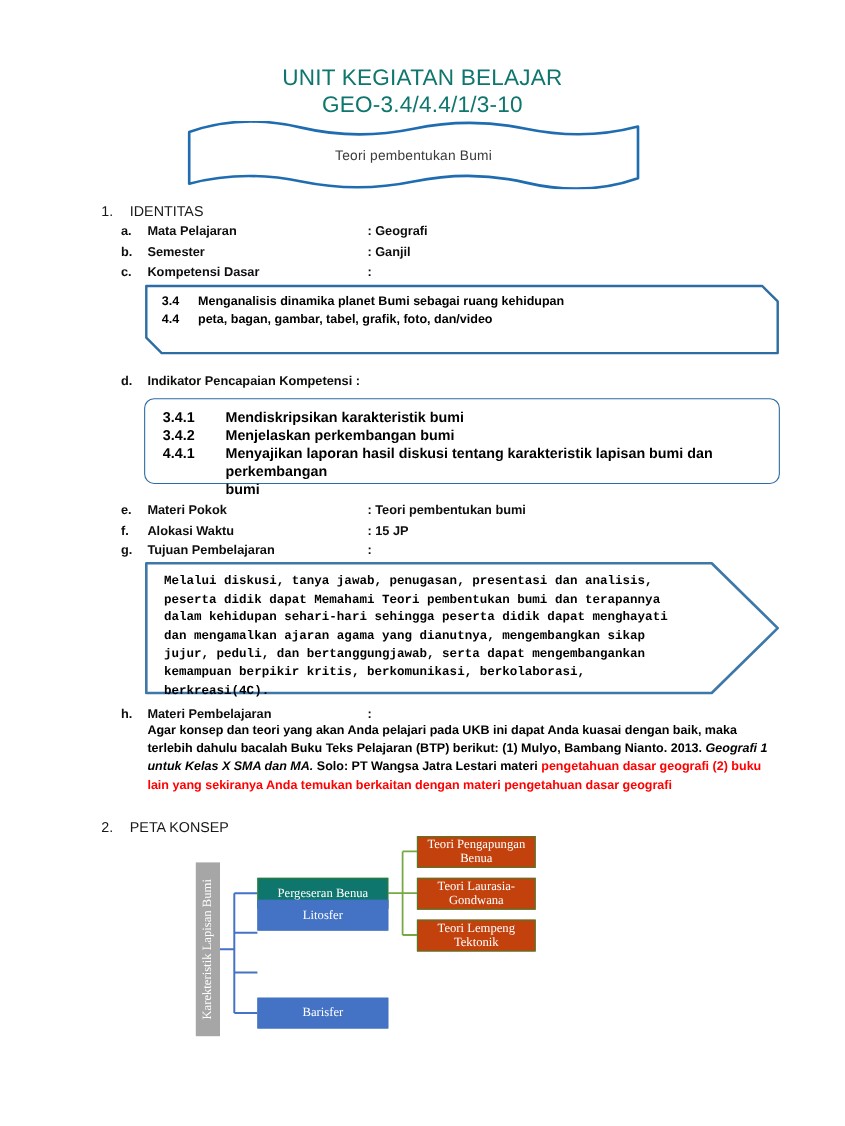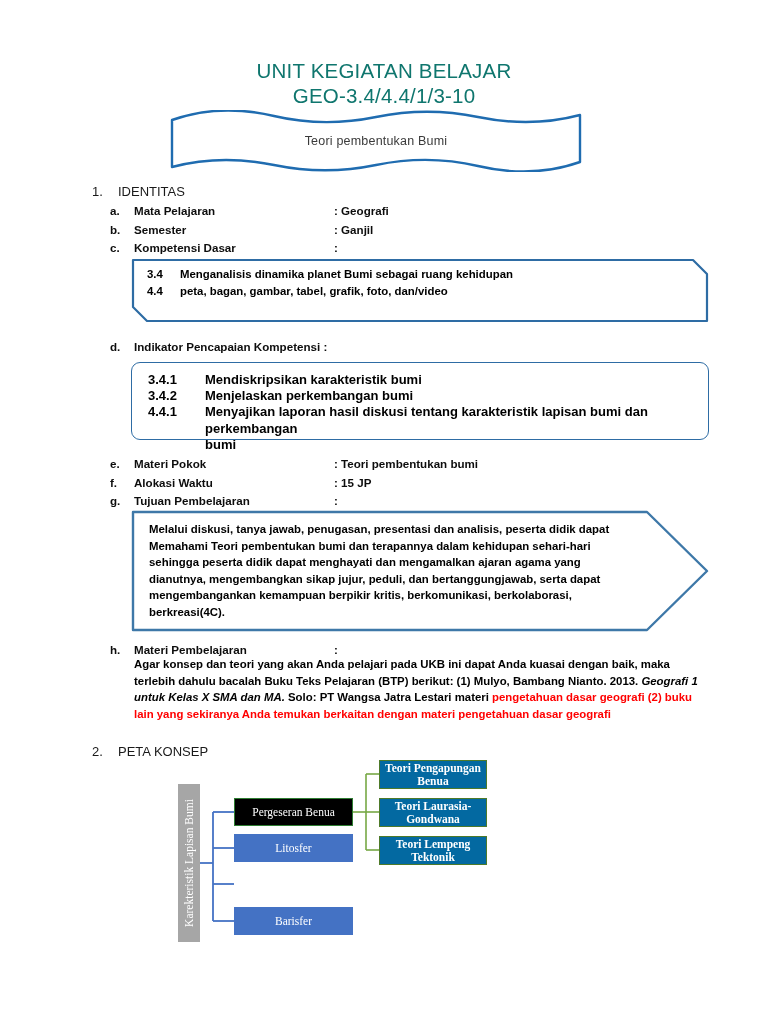--- a/index.html
+++ b/index.html
@@ -131,21 +131,21 @@
   .tuj-box svg { position: absolute; inset: 0; }
   .tuj-content {
     position: absolute;
     left: 18px;
     top: 11px;
     width: 470px;
     font-size: 11.4px;
     font-weight: bold;
     line-height: 16.6px;
   }
-  .tuj-content p { margin: 0; }
+  .tuj-content p { margin: 0; font-family: Liberation Mono, monospace; }
 
   
   .mp-body {
     position: absolute;
     left: 134px;
     top: 656px;
     width: 578px;
     font-size: 11.4px;
     font-weight: bold;
     line-height: 16.6px;
@@ -169,22 +169,22 @@
     display: flex;
     align-items: center;
     justify-content: center;
     text-align: center;
     color: #ffffff;
     font-family: "Liberation Serif", serif;
     font-size: 11.5px;
     line-height: 13px;
   }
   .dnode.blue  { background: #4472c4; border: 1px solid #4472c4; }
-  .dnode.green { background: #000000; border: 1.5px solid #2e7d32; }
-  .dnode.olive { background: #0369a1; border: 1.5px solid #4e7a2a; font-weight: bold; }
+  .dnode.green { background: #0f766e; border: 1.5px solid #2e7d32; }
+  .dnode.olive { background: #c2410c; border: 1.5px solid #4e7a2a; }
 
   .gray-label {
     position: absolute;
     left: 8px;
     top: 32px;
     width: 22px;
     height: 158px;
     background: #a6a6a6;
   }
   .gray-label span {
@@ -341,21 +341,21 @@
     <path d="M196,98 L209,98" stroke="#76a845" stroke-width="1.6" fill="none"></path>
   </svg>
 
   <div class="gray-label">
     <span>Karekteristik Lapisan Bumi</span>
   </div>
 
   <div class="dnode green" style="left:64px; top:46px; width:119px; height:28px;">
     <span>Pergeseran Benua</span>
   </div>
-  <div class="dnode blue" style="left:64px; top:82px; width:119px; height:28px;justify-content:center;">
+  <div class="dnode blue" style="left:64px; top:66px; width:119px; height:28px;justify-content:center;">
     <span>Litosfer</span>
   </div>
   <div class="dnode blue" style="left:64px; top:155px; width:119px; height:28px;">
     <span>Barisfer</span>
   </div>
 
   <div class="dnode olive" style="left:209px; top:8px; width:108px; height:29px;">
     <span>Teori Pengapungan Benua</span>
   </div>
   <div class="dnode olive" style="left:209px; top:46px; width:108px; height:29px;">

